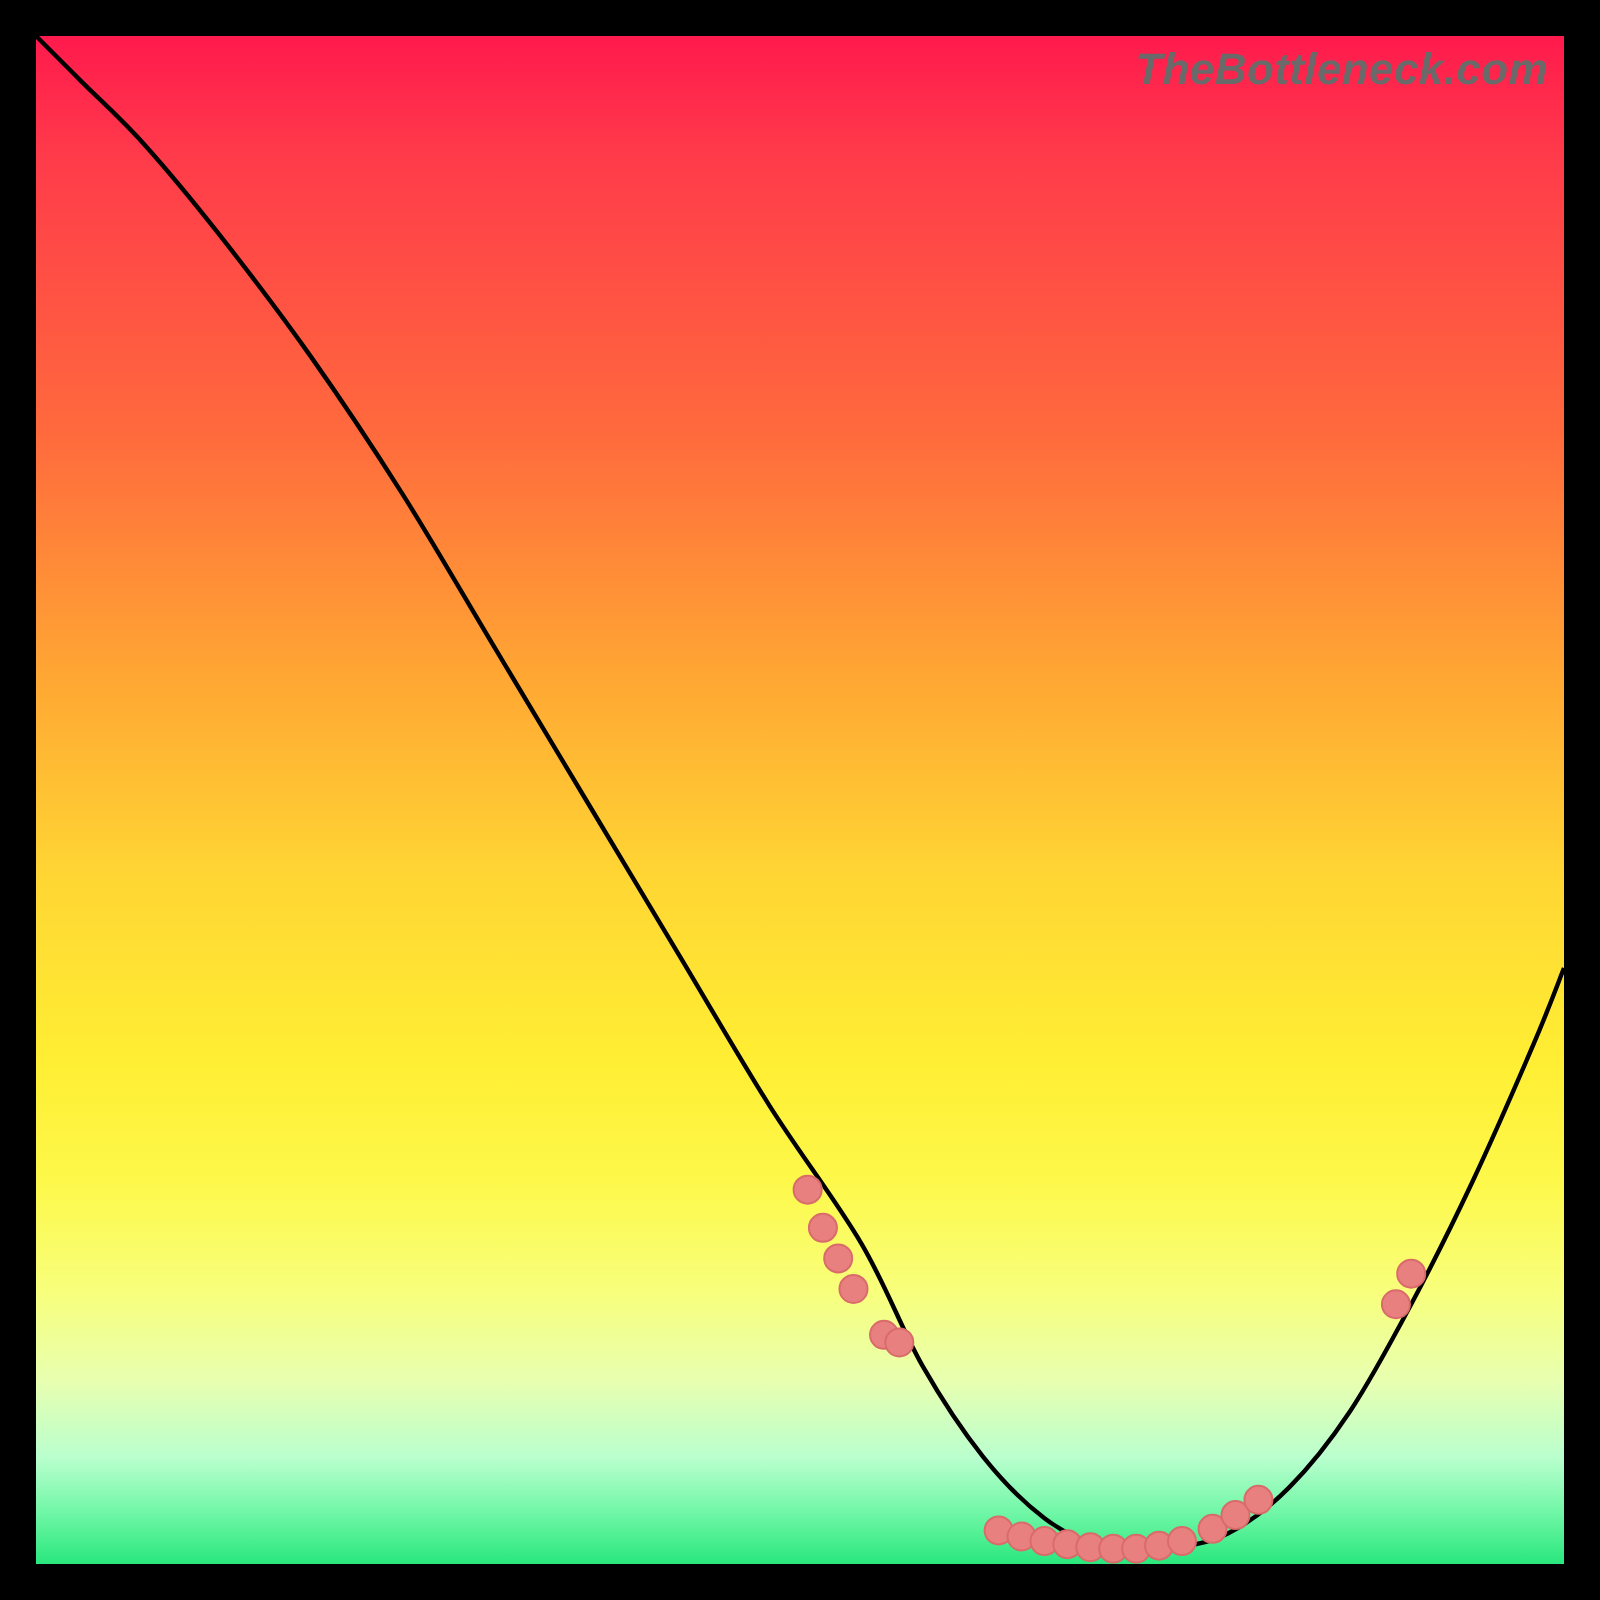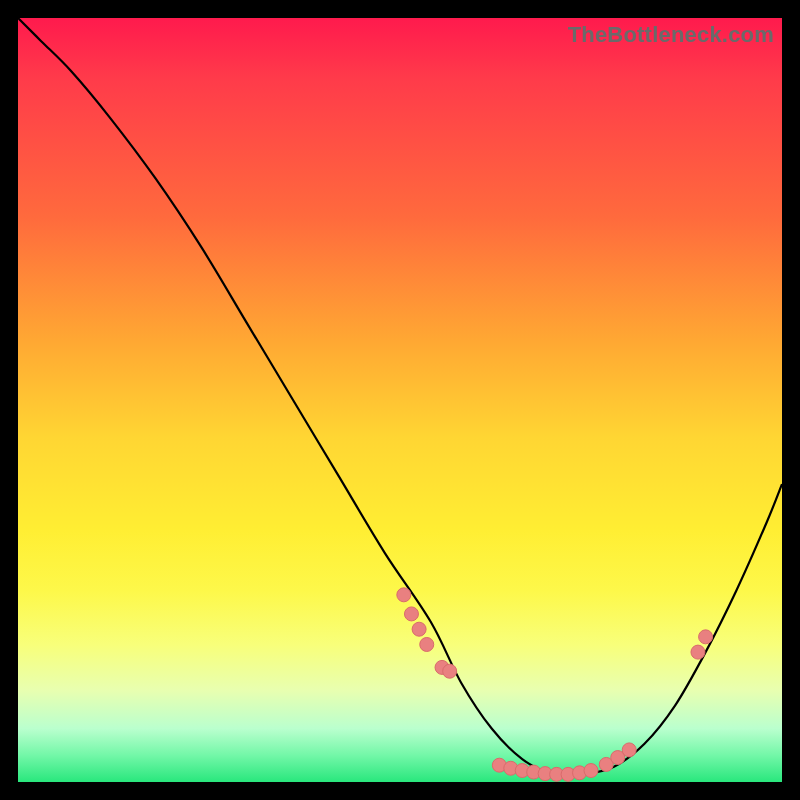--- a/index.html
+++ b/index.html
@@ -16,20 +16,21 @@
     width: 800px;
     height: 800px;
   }
   .plot-area {
     position: absolute;
     left: 18px;
     top: 18px;
     width: 764px;
     height: 764px;
     overflow: hidden;
+    font-style: italic;
   }
   .gradient-bg {
     position: absolute;
     left: 0;
     top: 0;
     width: 100%;
     height: 100%;
     
     background: linear-gradient(
       to bottom,

